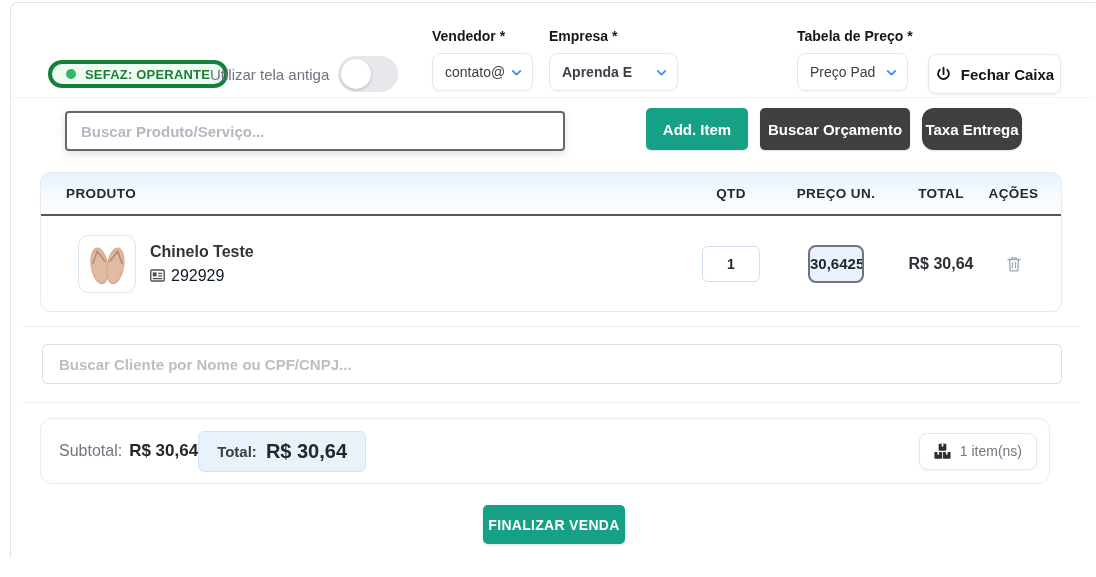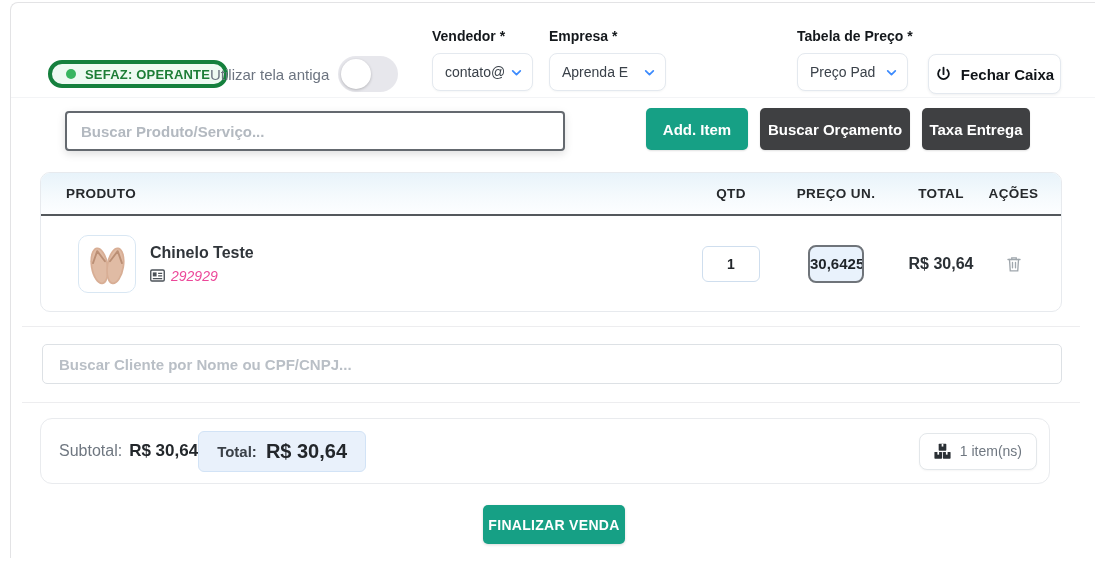--- a/index.html
+++ b/index.html
@@ -39,21 +39,21 @@
   .select-group .sg-label { font-size: 14px; font-weight: 700; color: #14181c; display: block; margin-bottom: 9px; }
   .select-box {
     height: 38px; border: 1px solid #e4e9ef; border-radius: 8px; background: #fff;
     display: flex; align-items: center; justify-content: space-between;
     padding: 0 9px 0 12px; box-shadow: 0 1px 2px rgba(30,40,60,.04); cursor: pointer;
   }
   .select-box .sb-value { font-size: 14px; color: #3a4149; white-space: nowrap; overflow: hidden; }
   .chev { width: 13px; height: 13px; flex: 0 0 13px; margin-left: 6px; }
 
   .g-vendedor { left: 432px; } .g-vendedor .select-box { width: 101px; }
-  .g-empresa  { left: 549px; } .g-empresa  .select-box { width: 117px; }
+  .g-empresa  { left: 549px; } .g-empresa  .select-box { width: 129px; font-weight: bold; }
   .g-terminal { left: 676px; } .g-terminal .select-box { width: 104px; }
   .g-tabela   { left: 797px; } .g-tabela   .select-box { width: 111px; }
 
   .btn-close-register {
     position: absolute; left: 928px; top: 54px; width: 133px; height: 40px;
     border: 1px solid #e4e9ef; border-radius: 8px; background: #fff;
     display: flex; align-items: center; justify-content: center; gap: 9px;
     font-size: 15px; font-weight: 700; color: #101418;
     box-shadow: 0 1px 3px rgba(30,40,60,.07); cursor: pointer;
   }
@@ -68,21 +68,21 @@
   }
   .product-search::placeholder { color: #b3b9c0; font-weight: 700; }
 
   .action-btn {
     position: absolute; top: 108px; height: 42px; border: none; border-radius: 5px;
     font-family: inherit; font-size: 15px; font-weight: 700; color: #fff; cursor: pointer;
     box-shadow: 0 1px 2px rgba(0,0,0,.12);
   }
   .btn-add { left: 646px; width: 102px; background: #16a085; }
   .btn-quote { left: 760px; width: 150px; background: #3f4042; }
-  .btn-delivery { left: 922px; width: 108px; background: #3f4042; }
+  .btn-delivery { left: 922px; width: 100px; background: #3f4042; border-radius: 12px; }
 
   
   .cart-card {
     position: absolute; left: 40px; top: 172px; width: 1022px; height: 140px;
     border: 1px solid #e7eaee; border-radius: 10px; background: #fff; overflow: hidden;
   }
   .cart-head {
     height: 43px; display: grid; grid-template-columns: 1fr 90px 120px 90px 55px;
     align-items: center; padding: 0 20px 0 25px;
     background: linear-gradient(180deg, #e8f3fa 0%, #f5fafd 55%, #fdfeff 100%);
@@ -93,21 +93,21 @@
   .cart-row {
     height: 95px; display: grid; grid-template-columns: 1fr 90px 120px 90px 55px;
     align-items: center; padding: 0 20px 0 25px;
   }
   .prod-cell { display: flex; align-items: center; gap: 14px; padding-left: 12px; }
   .prod-img {
     width: 58px; height: 58px; border: 1px solid #d9e7f3; border-radius: 10px;
     background: #fff; display: flex; align-items: center; justify-content: center; overflow: hidden;
   }
   .prod-name { font-size: 16px; font-weight: 700; color: #30353a; margin-bottom: 6px; }
-  .prod-code { display: flex; align-items: center; gap: 6px; font-size: 14px; color: #ec4899; font-style: italic; }
+  .prod-code { display: flex; align-items: center; gap: 6px; font-size: 16px; color: #0f172a; }
   .idcard-icon { width: 15px; height: 13px; }
 
   .qty-input {
     width: 58px; height: 36px; margin: 0 auto; display: block; text-align: center;
     border: 1px solid #cfdeee; border-radius: 6px; font-family: inherit;
     font-size: 14px; font-weight: 700; color: #23272b; outline: none;
   }
   .price-input {
     width: 56px; height: 38px; margin: 0 auto; display: block; text-align: center;
     border: 2px solid #6f747a; border-radius: 8px; background: #e9f2fc;

